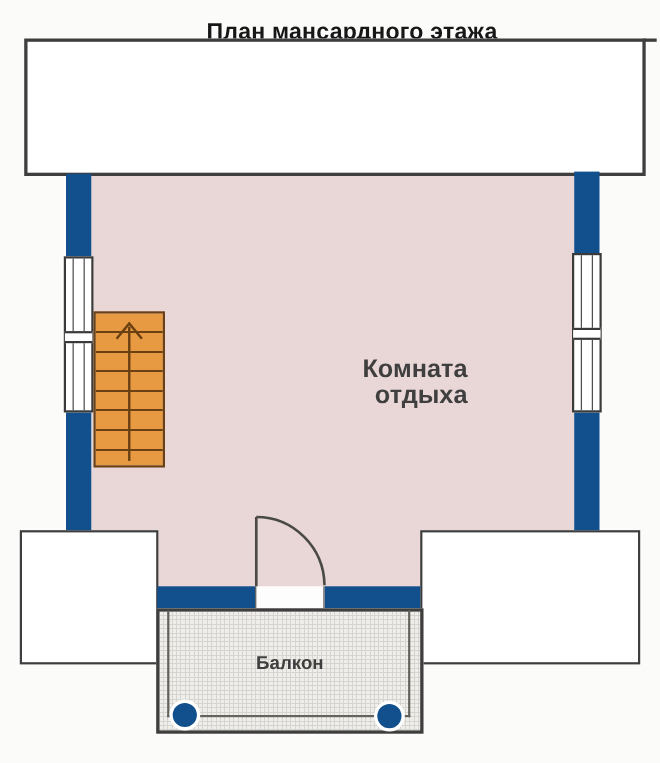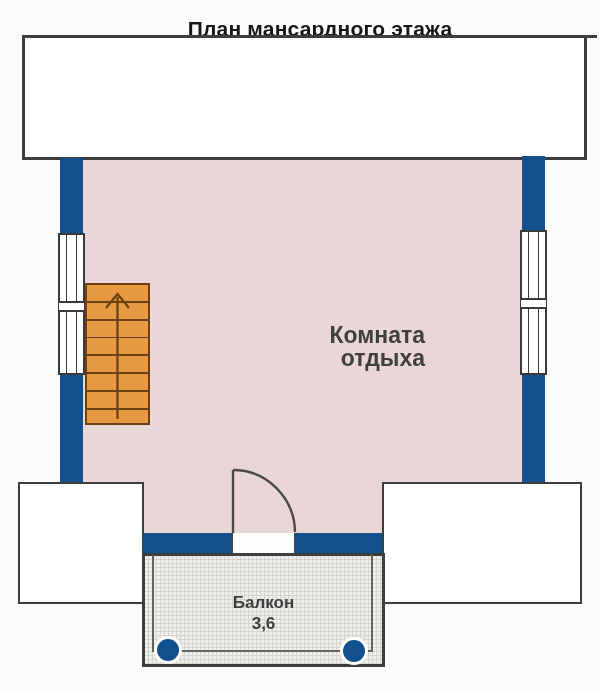--- a/index.html
+++ b/index.html
@@ -148,16 +148,15 @@
       <path d="M 233 470 A 62 63 0 0 1 295 532"></path>
     </g>
   </svg>
 
   <div class="abs room-label">
     <div>Комната</div>
     <div>отдыха</div>
   </div>
   <div class="abs balcony-label">
     <div>Балкон</div>
-    <div>3,6</div>
   </div>
 
 </div>
 
 </body></html>

